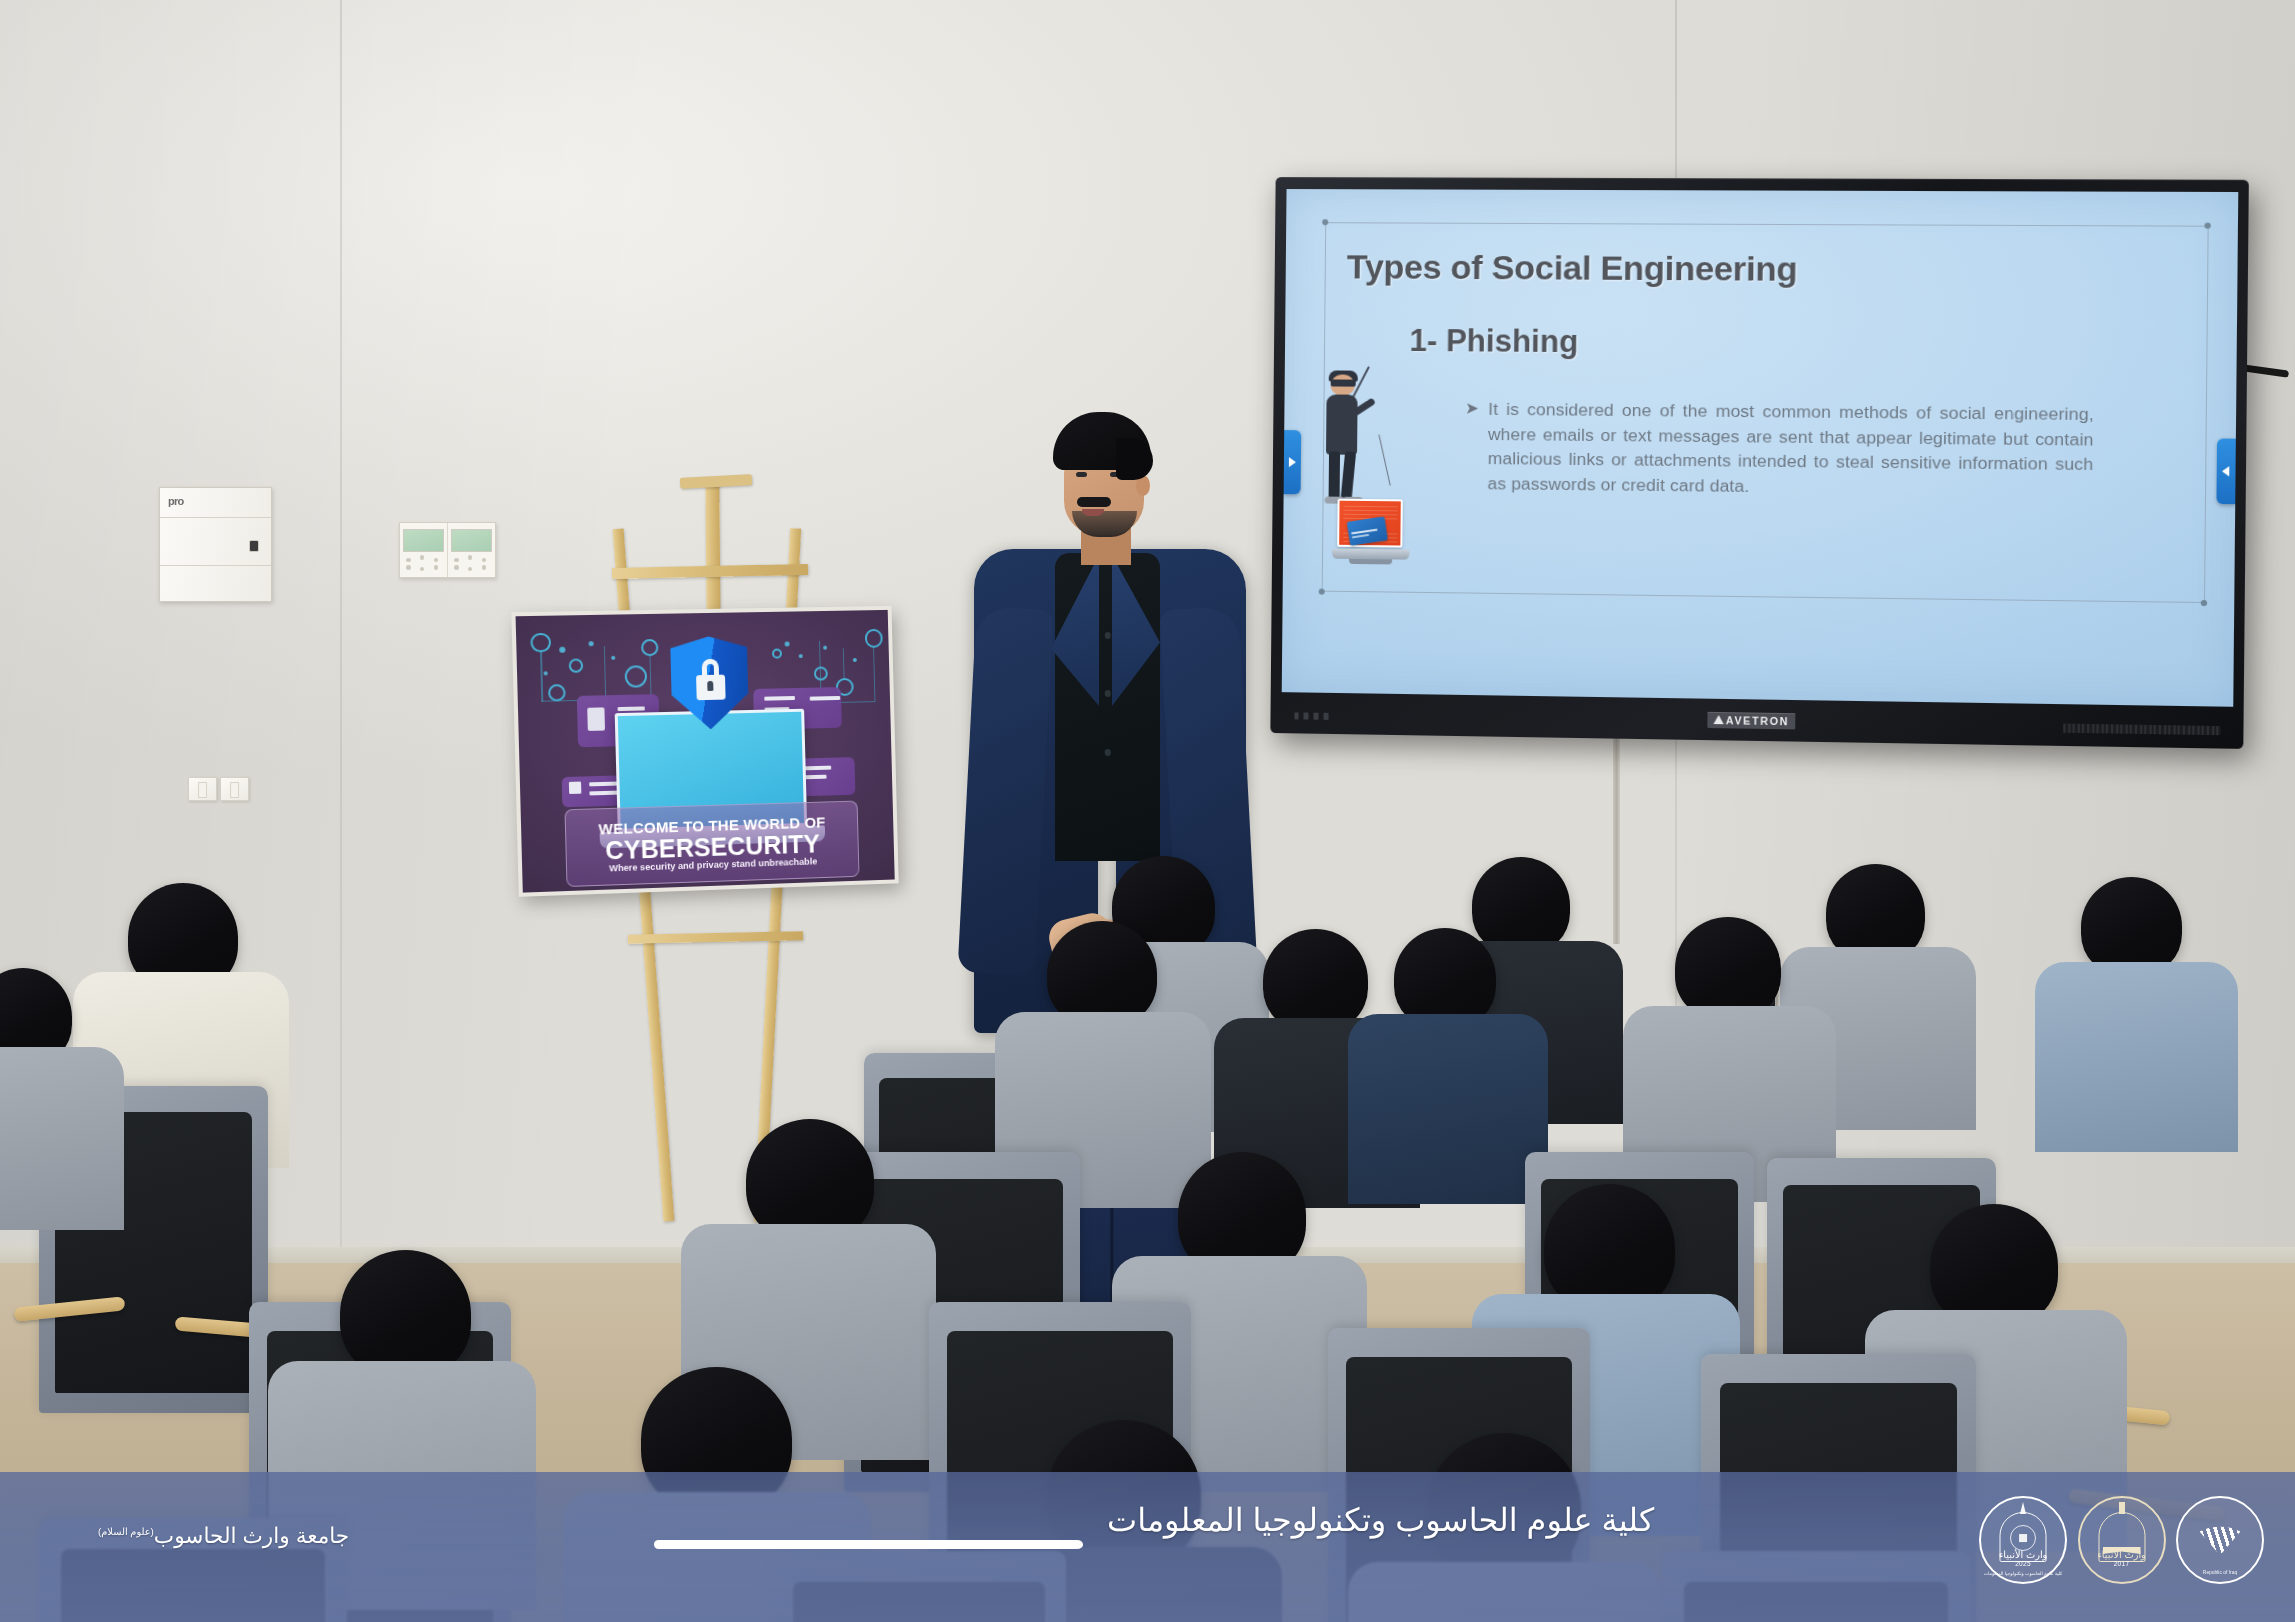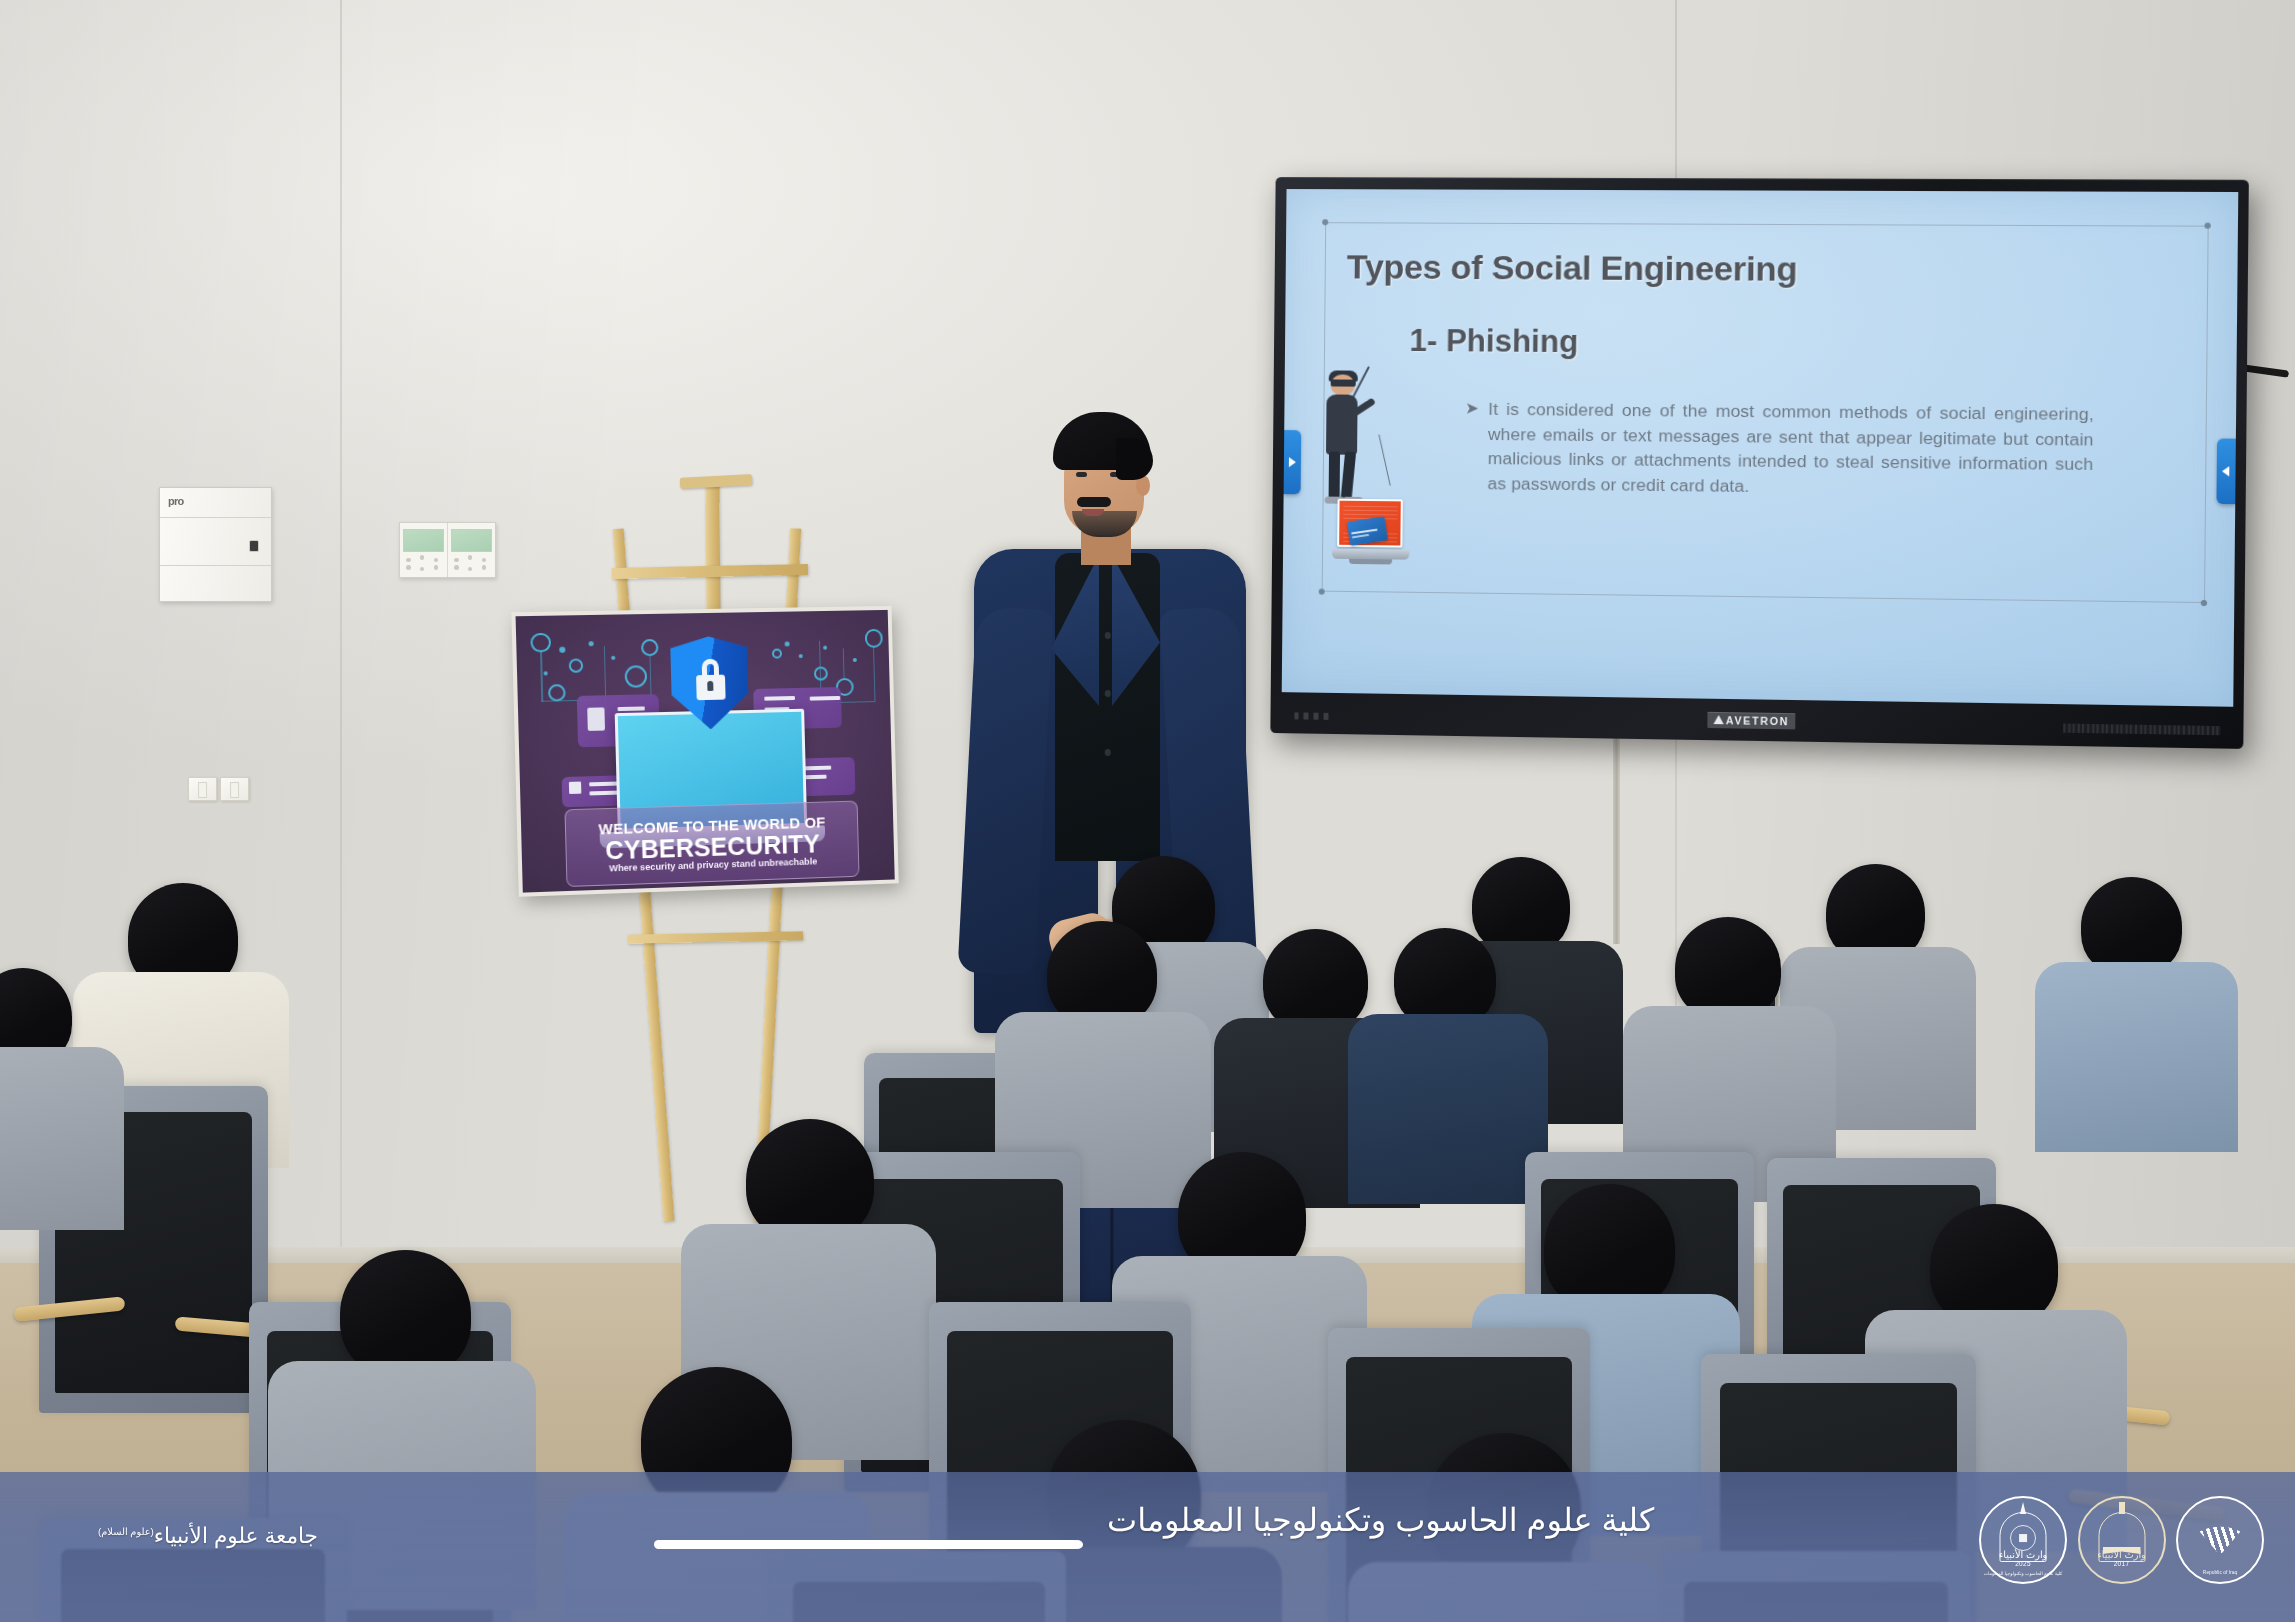--- a/index.html
+++ b/index.html
@@ -943,21 +943,21 @@
       </div>
     <div class="seat" style="left:1662px;top:707px;width:308px;height:393px">
         <div class="back"></div>
       </div>
   </div>
 
   <div class="footer">
     <div class="footer-tint"></div>
 
     <div class="f-uni">
-      <span>جامعة علوم الأنبياء</span><sup>(علوم السلام)</sup>
+      <span>جامعة وارث الحاسوب</span><sup>(علوم السلام)</sup>
     </div>
 
     <div class="f-divider"></div>
 
     <div class="f-college">
       <div class="f-ar">كلية علوم الحاسوب وتكنولوجيا المعلومات</div>
     </div>
 
     <div class="f-logos">
       <div class="emblem">

